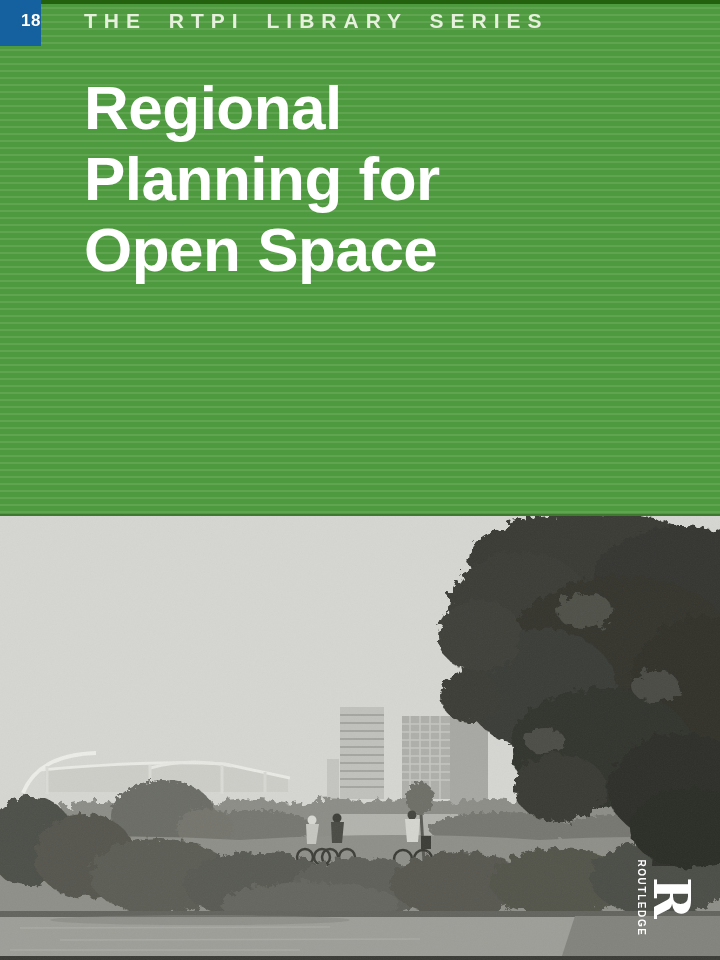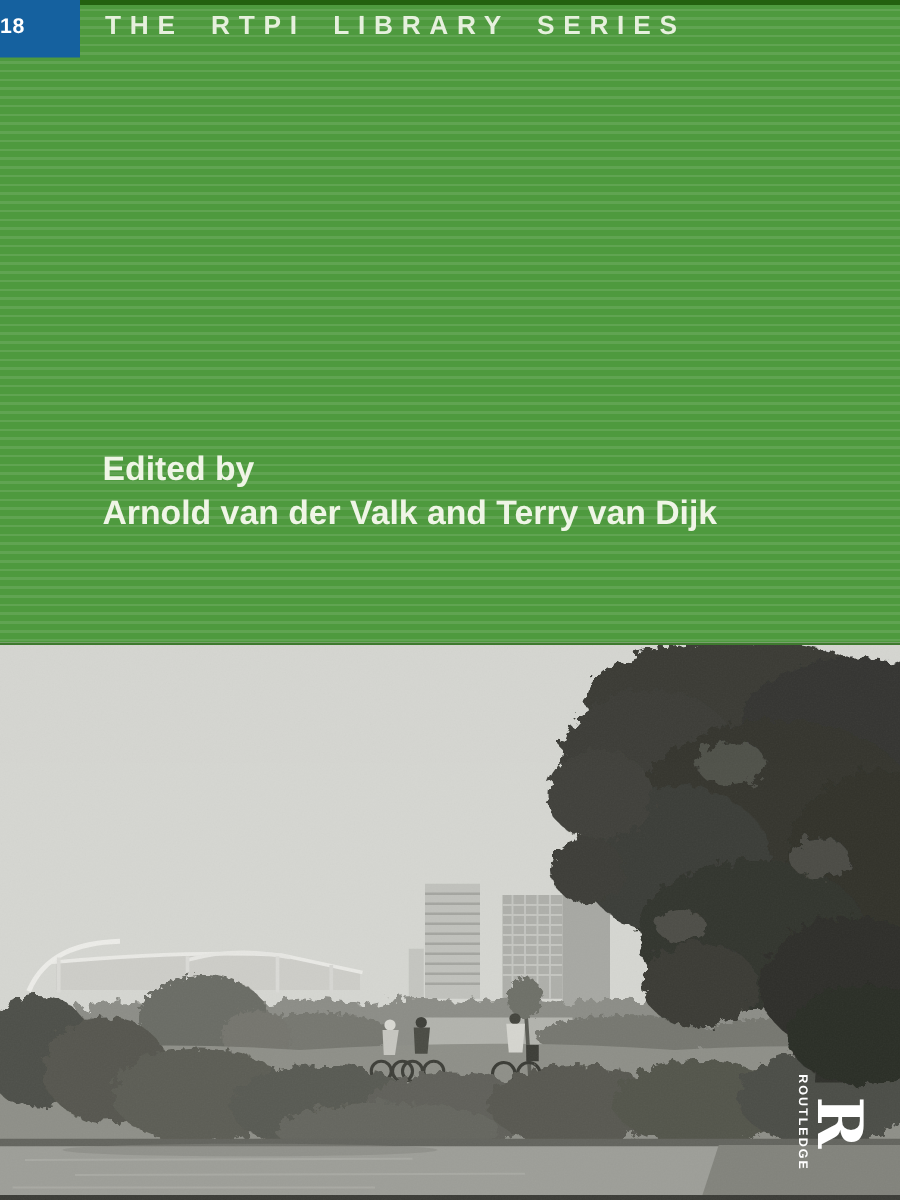--- a/index.html
+++ b/index.html
@@ -5,23 +5,23 @@
   html,body{margin:0;padding:0;background:#222;}
   .cover{position:relative;width:720px;height:960px;overflow:hidden;
          font-family:"Liberation Sans",sans-serif;background:#d5d6d1;}
 
   
   .green-panel{position:absolute;top:0;left:0;width:720px;height:514px;
     background-color:#4e9a3e;
     background-image:repeating-linear-gradient(180deg,
       rgba(255,255,255,.10) 0 2px, rgba(255,255,255,0) 2px 7px);}
   .top-edge{position:absolute;top:0;left:0;width:720px;height:4px;background:#23610f;}
-  .series-badge{position:absolute;top:0;left:0;width:64px;height:46px;
+  .series-badge{position:absolute;top:0;left:0;width:41px;height:46px;
     background:#15619f;color:#ffffff;font-weight:bold;font-size:17px;
-    line-height:42px;text-align:left;letter-spacing:0.5px;}
+    line-height:42px;text-align:right;letter-spacing:0.5px;}
   .series-title{position:absolute;top:9px;left:84px;font-size:21px;font-weight:bold;
     letter-spacing:7px;word-spacing:9px;color:#e6f0dd;white-space:nowrap;}
   .title{position:absolute;top:72px;left:84px;margin:0;font-size:62px;line-height:71px;
     font-weight:bold;color:#ffffff;letter-spacing:-0.5px;}
   .editors{position:absolute;top:358px;left:82px;font-size:27px;line-height:35px;
     font-weight:bold;color:#eff5e6;}
 
   
   .photo{position:absolute;top:514px;left:0;width:720px;height:446px;
     background:#d5d6d1;border-top:2px solid #3e7a2e;}
@@ -41,25 +41,26 @@
 
 <div class="cover">
 
   <div class="green-panel">
     <div class="top-edge"></div>
     <div class="series-badge">
       <span>18</span>
     </div>
     <div class="series-title">THE RTPI LIBRARY SERIES</div>
 
-
-    <div class="editors">
-      <div>Edited by</div>
-      <div>Arnold van der Valk and Terry van Dijk</div>
-    </div>
+    <h1 class="title">
+      <span>Regional</span><br>
+      <span>Planning for</span><br>
+      <span>Open Space</span>
+    </h1>
+
   </div>
 
   <div class="photo">
     <svg width="720" height="446" viewBox="0 0 720 446">
       <defs>
         <filter id="rough" x="-15%" y="-15%" width="130%" height="130%">
           <feTurbulence type="fractalNoise" baseFrequency="0.12" numOctaves="3" result="t"></feTurbulence>
           <feDisplacementMap in="SourceGraphic" in2="t" scale="14"></feDisplacementMap>
         </filter>
         <filter id="rough2" x="-15%" y="-15%" width="130%" height="130%">

